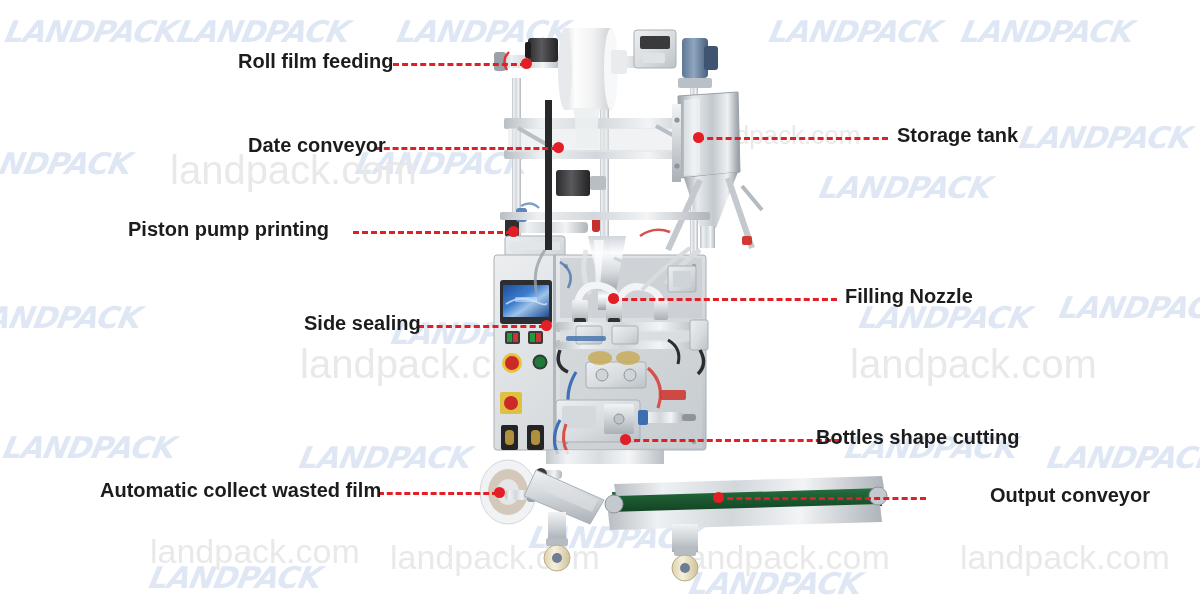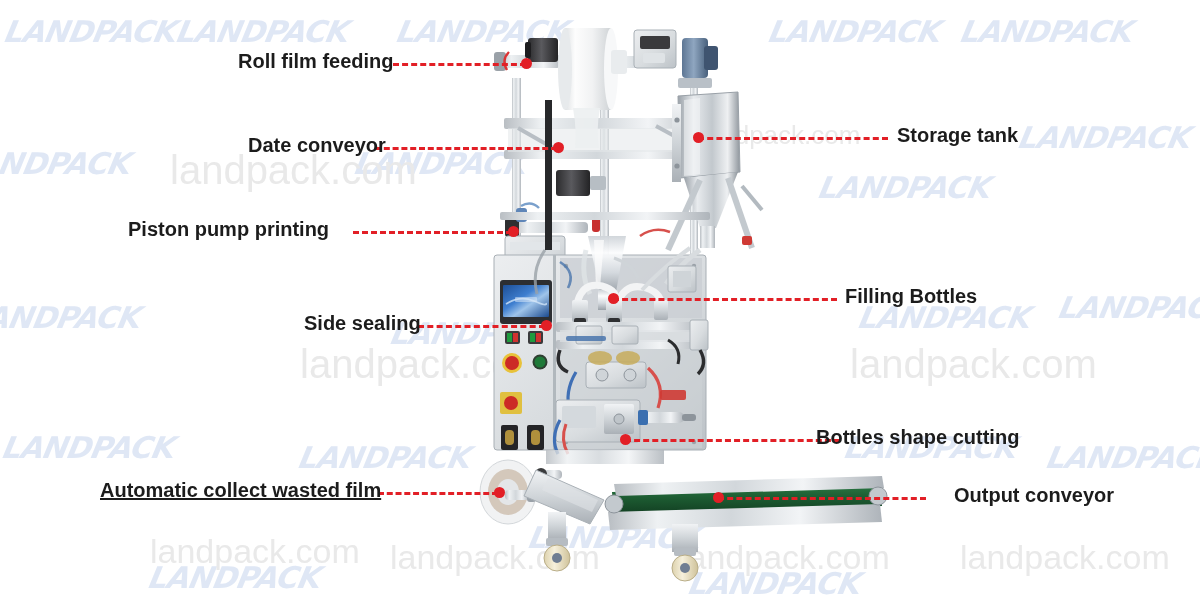--- a/index.html
+++ b/index.html
@@ -434,43 +434,43 @@
     <div class="leader" style="left:353px;top:231px;width:159px;"></div>
     <div class="dot" style="left:508px;top:226px;"></div>
 
     <div class="callout">
       <div class="lbl r" style="left:304px;top:313px;width:105px;">Side sealing</div>
     </div>
     <div class="leader" style="left:418px;top:325px;width:127px;"></div>
     <div class="dot" style="left:541px;top:320px;"></div>
 
     <div class="callout">
-      <div class="lbl r" style="left:100px;top:480px;width:272px;text-decoration:underline;">Automatic collect wasted film</div>
+      <div class="lbl r" style="left:100px;top:480px;width:272px;">Automatic collect wasted film</div>
     </div>
     <div class="leader" style="left:378px;top:492px;width:120px;"></div>
     <div class="dot" style="left:494px;top:487px;"></div>
 
     <div class="callout">
       <div class="lbl" style="left:897px;top:125px;width:200px;">Storage tank</div>
     </div>
     <div class="leader" style="left:698px;top:137px;width:190px;"></div>
     <div class="dot" style="left:693px;top:132px;"></div>
 
     <div class="callout">
-      <div class="lbl" style="left:845px;top:286px;width:200px;">Filling Bottles</div>
+      <div class="lbl" style="left:845px;top:286px;width:200px;">Filling Nozzle</div>
     </div>
     <div class="leader" style="left:613px;top:298px;width:224px;"></div>
     <div class="dot" style="left:608px;top:293px;"></div>
 
     <div class="callout">
       <div class="lbl" style="left:816px;top:427px;width:260px;">Bottles shape cutting</div>
     </div>
     <div class="leader" style="left:625px;top:439px;width:215px;"></div>
     <div class="dot" style="left:620px;top:434px;"></div>
 
     <div class="callout">
-      <div class="lbl" style="left:954px;top:485px;width:230px;">Output conveyor</div>
+      <div class="lbl" style="left:920px;top:485px;width:230px;text-align:right;">Output conveyor</div>
     </div>
     <div class="leader" style="left:718px;top:497px;width:208px;"></div>
     <div class="dot" style="left:713px;top:492px;"></div>
 
   </div>
 </div>
 
 </body></html>

